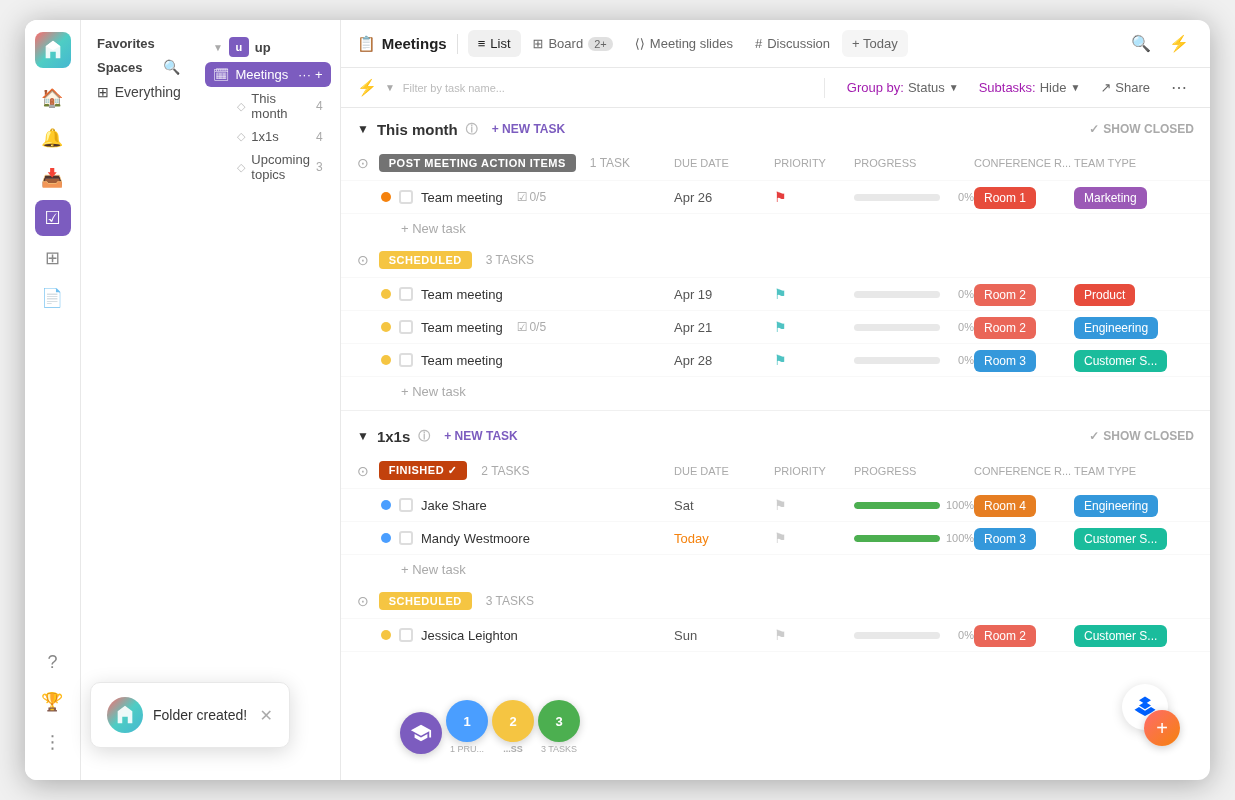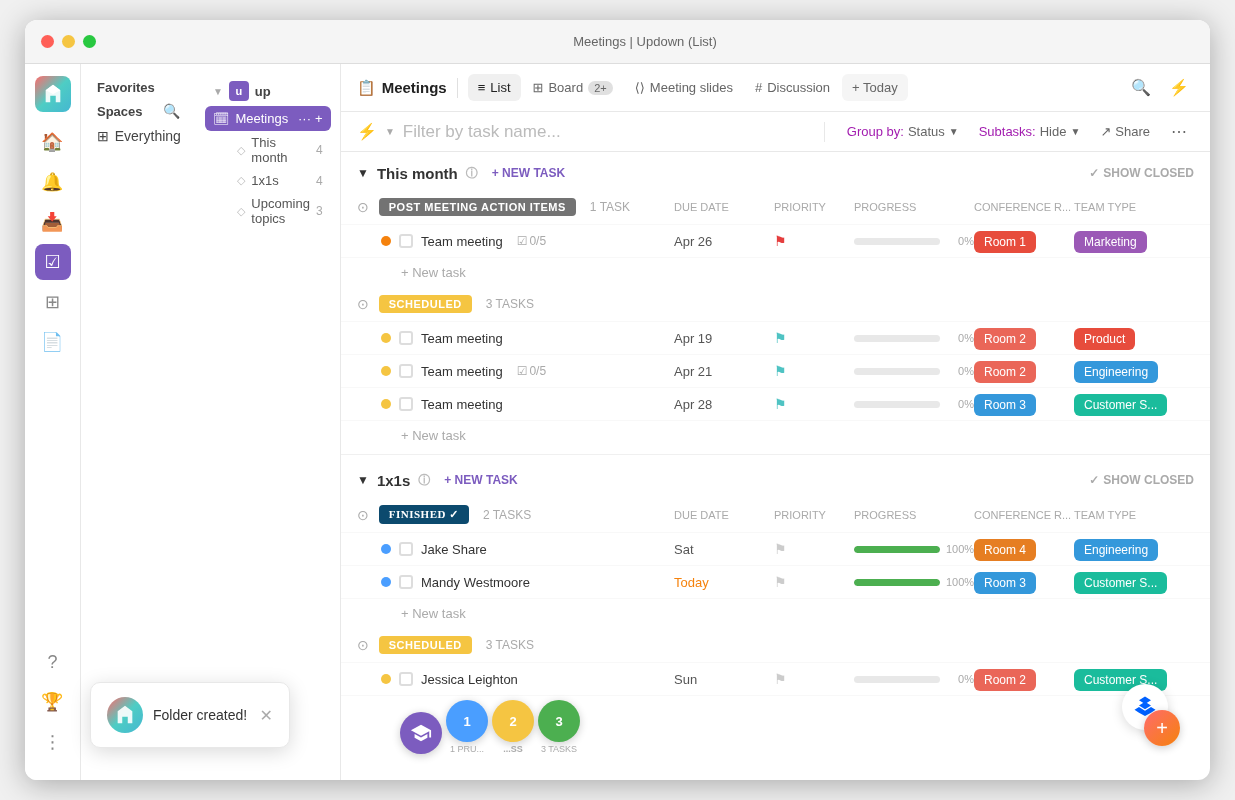--- a/index.html
+++ b/index.html
@@ -138,21 +138,21 @@
     .icon-btn { width: 30px; height: 30px; display: flex; align-items: center; justify-content: center; border-radius: 6px; cursor: pointer; color: #666; font-size: 16px; }
 
     
     .filter-bar {
       height: 40px; border-bottom: 1px solid #e8e8e8;
       display: flex; align-items: center; padding: 0 16px; gap: 8px;
       flex-shrink: 0;
     }
     .filter-input {
       display: flex; align-items: center; gap: 6px; flex: 1;
-      font-size: 17px; color: #aaa;
+      font-size: 11px; color: #aaa;
     }
     .filter-divider { width: 1px; height: 20px; background: #e8e8e8; margin: 0 8px; }
     .filter-option {
       display: flex; align-items: center; gap: 4px;
       font-size: 13px; color: #666; cursor: pointer; padding: 3px 6px; border-radius: 4px;
     }
     .filter-option .label { color: #a21caf; }
 
     
     .content-area { flex: 1; overflow-y: auto; padding: 0; }
@@ -178,21 +178,21 @@
     .status-row {
       display: flex; align-items: center; padding: 8px 16px; gap: 10px;
       border-bottom: 1px solid #f8f8f8;
     }
     .status-badge {
       padding: 3px 10px; border-radius: 4px; font-size: 11px; font-weight: 700;
       letter-spacing: 0.5px; color: #fff; white-space: nowrap;
     }
     .badge-post { background: #737373; }
     .badge-scheduled { background: #f5c542; color: #fff; }
-    .badge-finished { background: #0c4a6e; font-family: Liberation Serif, serif; }
+    .badge-finished { background: #c2410c; }
     .task-count { font-size: 12px; color: #aaa; margin-left: 4px; }
     .expand-icon { font-size: 14px; color: #aaa; cursor: pointer; }
 
     
     .task-row {
       display: flex; align-items: center;
       border-bottom: 1px solid #f8f8f8;
       padding: 7px 16px 7px 40px;
     }
     .task-checkbox {
@@ -270,28 +270,20 @@
       color: #fff; font-size: 20px; cursor: pointer;
       box-shadow: 0 2px 8px rgba(0,0,0,0.2);
     }
     .window-inner { position: relative; flex: 1; display: flex; overflow: hidden; }
   </style>
 </head>
 <body>
 
 <div class="window">
 
-  <div class="titlebar">
-    <div class="titlebar-dots">
-      <div class="dot dot-red"></div>
-      <div class="dot dot-yellow"></div>
-      <div class="dot dot-green"></div>
-    </div>
-    <div class="titlebar-title">Meetings | Updown (List)</div>
-  </div>
 
   <div class="window-inner">
 
     <div class="icon-rail">
       <div class="icon-rail-top">
         <div class="rail-icon logo-icon" style="background:linear-gradient(135deg,#ff6b6b,#4ecdc4,#45b7d1);">
           <svg width="22" height="22" viewBox="0 0 24 24" fill="none">
             <path d="M12 2L4 8v13h5v-7h6v7h5V8z" fill="white" opacity="0.9"></path>
             <path d="M12 2L4 8l8 4 8-4z" fill="white"></path>
           </svg>

